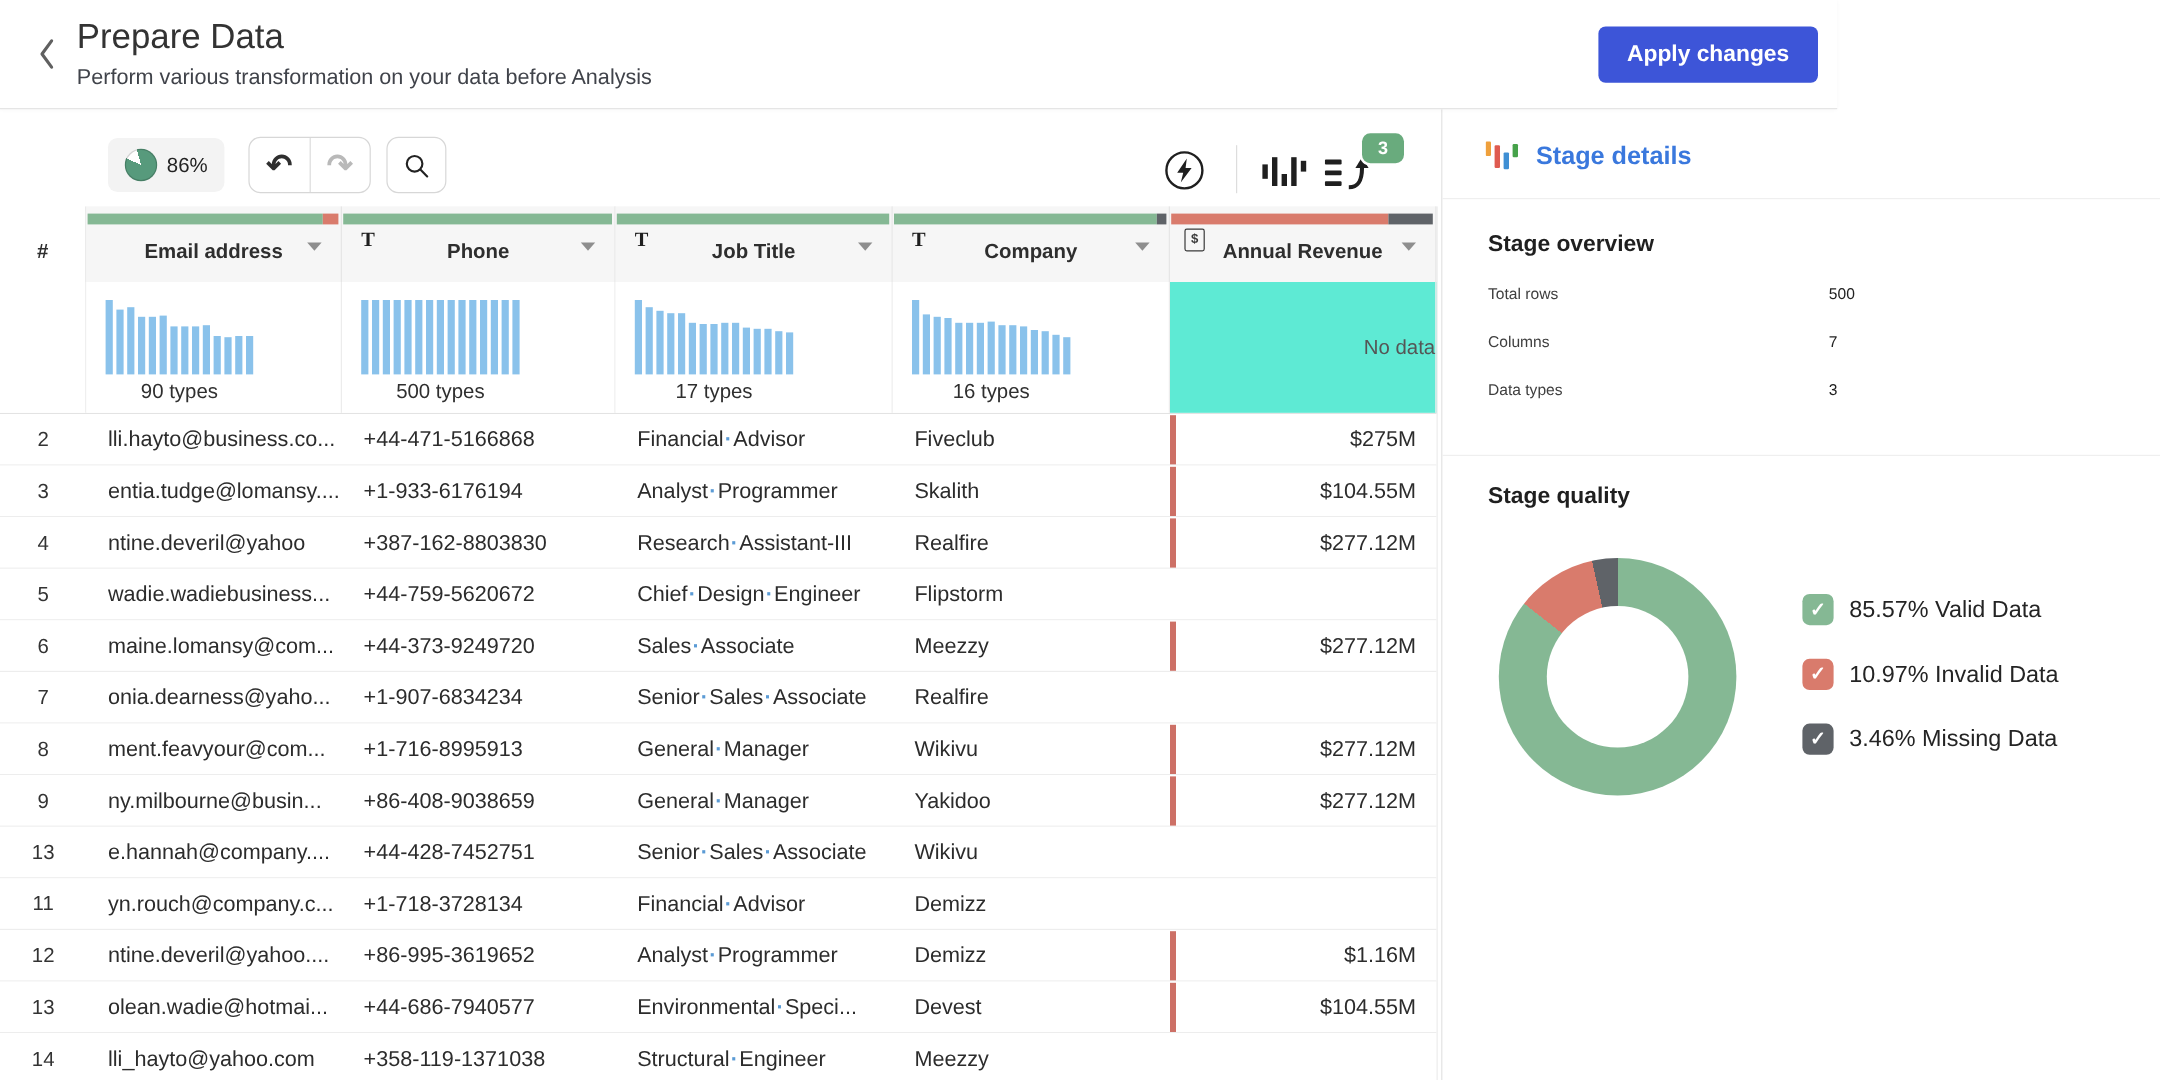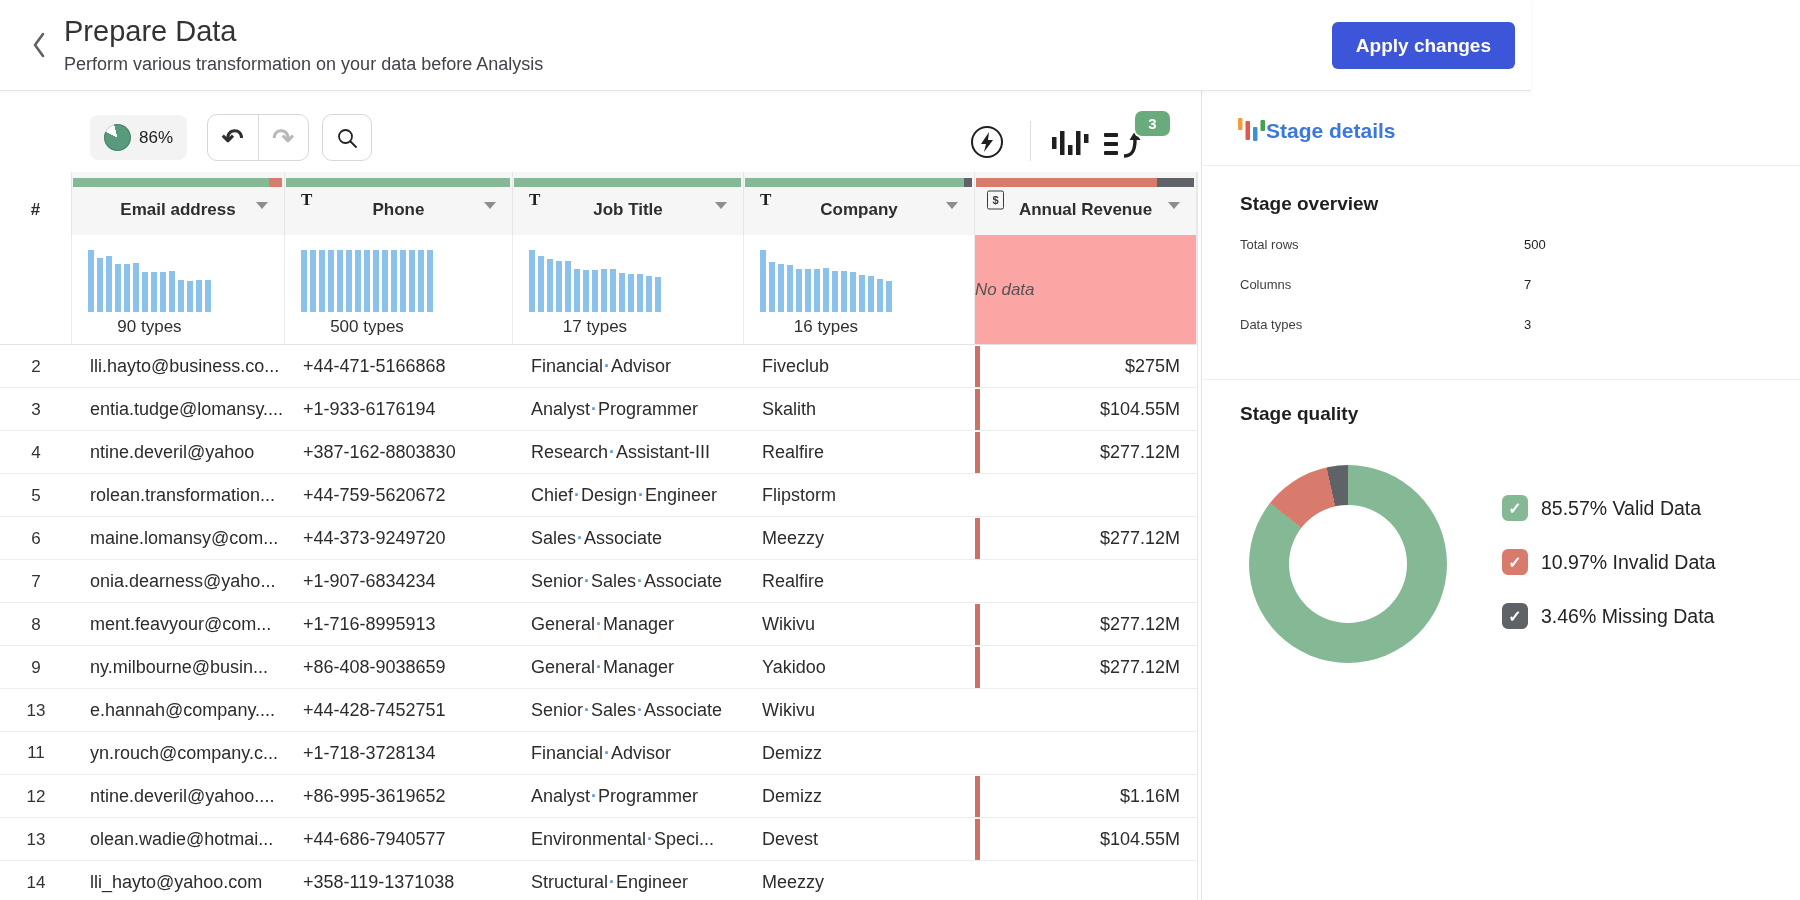--- a/index.html
+++ b/index.html
@@ -46,37 +46,37 @@
   .type-icon { position:absolute; left:16px; top:50%; margin-top:-4px; transform:translateY(-50%); font-size:17px; font-weight:bold; color:#1f1f1f; font-family:"Liberation Serif", serif; }
   .money-icon { position:absolute; left:12px; top:50%; margin-top:-4px; transform:translateY(-50%); width:17px; height:19px;
     border:1.5px solid #3a3a3a; border-radius:2px; font-size:11px; font-weight:bold; color:#3a3a3a;
     display:flex; align-items:center; justify-content:center; font-family:"Liberation Sans", sans-serif; }
   .caret { position:absolute; right:16px; top:50%; margin-top:-2px; width:0; height:0;
     border-left:6px solid transparent; border-right:6px solid transparent; border-top:7px solid #8e8e8e; }
 
   .hrow { height:110px; border-bottom:1px solid #e3e3e3; }
   .hcell { border-right:1px solid #ececec; padding:15px 0 0 16px; background:#fff; cursor:pointer; }
   .hcell.numcol { background:#fff; cursor:default; }
-  .hcell.nodata { display:flex; align-items:center; justify-content:flex-start; padding:0; background:#fca5a5;font-style:italic; }
+  .hcell.nodata { display:flex; align-items:center; justify-content:flex-end; padding:0; background:#5eead4; }
   .hwrap { display:inline-block; }
   .hist-bars { display:flex; align-items:flex-end; gap:3px; height:62px; }
   .hbar { width:6px; background:#8AC2EB; }
   .hcaption { text-align:center; font-size:17px; color:#2f2f2f; margin-top:5px; }
   .nodata-label { font-size:17px; color:#555; }
 
   .trow { height:43px; border-bottom:1px solid #ededed; align-items:center; font-size:18px; color:#2c2c2c; background:#fff; }
   .td { padding-left:18px; white-space:nowrap; overflow:hidden; }
   .td.num { padding-left:0; text-align:center; font-size:17px; color:#333; }
   .td.revenue { position:relative; height:43px; padding:0 17px 0 0; display:flex; align-items:center; justify-content:flex-end; }
   .invalid-bar { position:absolute; left:0; top:1px; bottom:1px; width:5px; background:#CD7066; }
   .dot { color:#5b9bd5; font-weight:bold; padding:0 1px; }
 
   
   .panel { position:absolute; left:1201px; top:91px; width:599px; height:809px; background:#fff; border-left:1px solid #e3e3e3; }
-  .panel-title-row { position:absolute; left:36px; top:26px; display:flex; align-items:center; cursor:pointer; }
+  .panel-title-row { position:absolute; left:36px; top:26px; display:flex; align-items:center; gap:14px; cursor:pointer; }
   .panel-title { font-size:21px; font-weight:bold; color:#3A78DD; }
   .pdivider { position:absolute; left:0; right:0; height:1px; background:#efefef; }
   .sec-heading { position:absolute; left:38px; font-size:19px; font-weight:bold; color:#1f1f1f; }
   .ov-row { position:absolute; left:38px; width:420px; height:26px; font-size:13px; color:#3f3f3f; }
   .ov-value { position:absolute; left:284px; color:#222; }
   .donut { position:absolute; left:47px; top:374px; width:198px; height:198px; border-radius:50%; }
   .donut::after { content:""; position:absolute; left:40px; top:40px; width:118px; height:118px; border-radius:50%; background:#fff; }
   .legend-item { position:absolute; left:300px; display:flex; align-items:center; gap:13px; }
   .checkbox { width:26px; height:26px; border-radius:6px; display:flex; align-items:center; justify-content:center;
     color:#fff; font-size:16px; font-weight:bold; cursor:pointer; }
@@ -316,21 +316,21 @@
           <div class="td phone">+387-162-8803830</div>
           <div class="td job">Research<span class="dot">·</span>Assistant-III</div>
           <div class="td company">Realfire</div>
           <div class="td revenue">
             <span class="invalid-bar" style="background: rgb(205, 112, 102);"></span>
             <span>$277.12M</span>
           </div>
         </div>
         <div class="trow grid-cols">
           <div class="td num">5</div>
-          <div class="td email">rolean.transformation...</div>
+          <div class="td email">wadie.wadiebusiness...</div>
           <div class="td phone">+44-759-5620672</div>
           <div class="td job">Chief<span class="dot">·</span>Design<span class="dot">·</span>Engineer</div>
           <div class="td company">Flipstorm</div>
           <div class="td revenue"></div>
         </div>
         <div class="trow grid-cols">
           <div class="td num">6</div>
           <div class="td email">maine.lomansy@com...</div>
           <div class="td phone">+44-373-9249720</div>
           <div class="td job">Sales<span class="dot">·</span>Associate</div>

